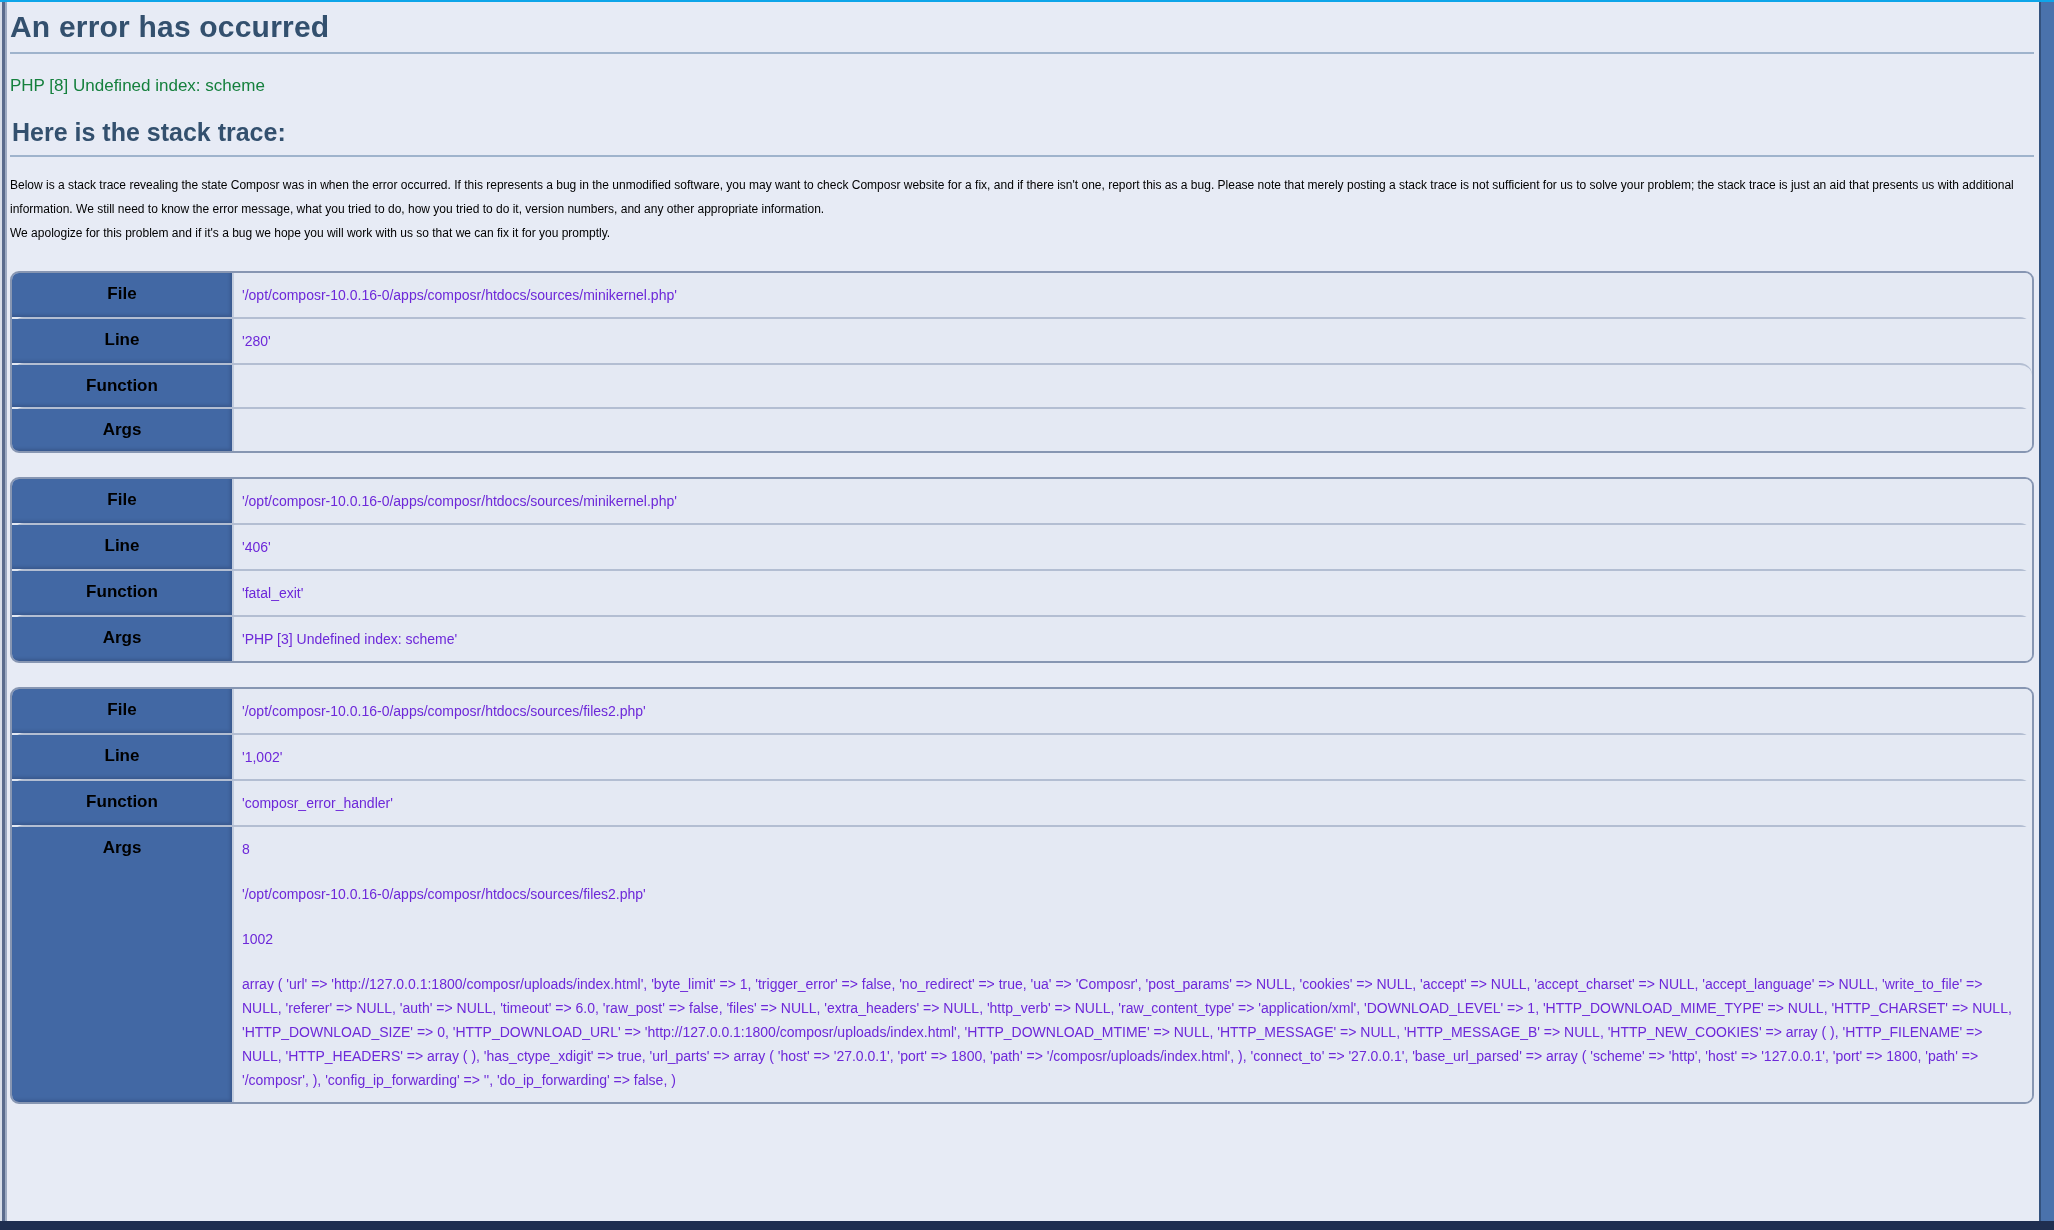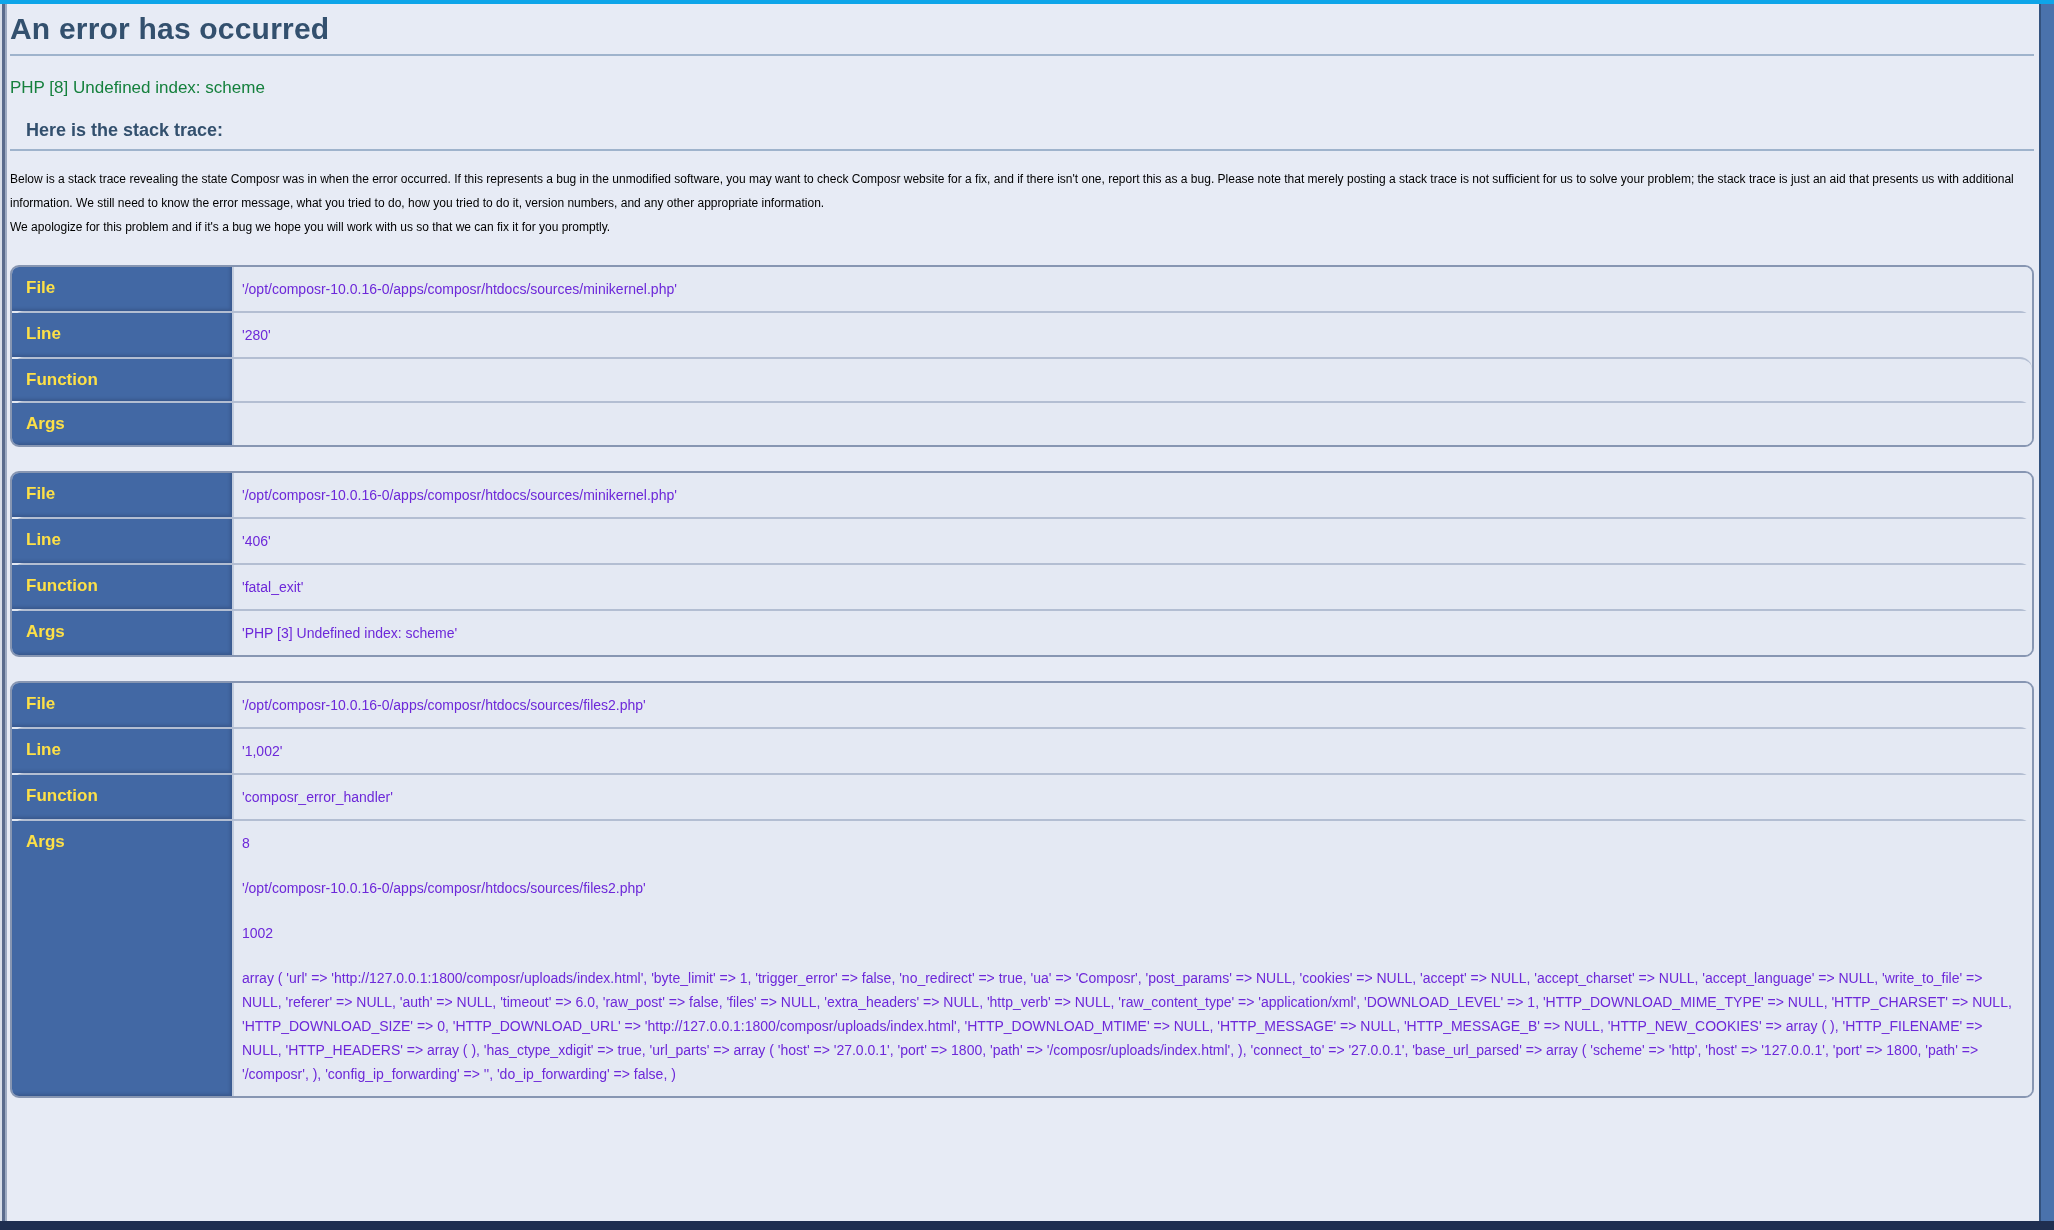--- a/index.html
+++ b/index.html
@@ -6,21 +6,21 @@
   body {
     font-family: "Liberation Sans", sans-serif;
     background:#e7ebf5;
   }
   .viewport {
     position:relative;
     width:2054px; height:1230px;
     box-sizing:border-box;
     background:#e7ebf5;
     overflow:hidden;
-    border-top:4px solid #0ea5e9;
+    border-top:2px solid #0ea5e9;
     border-bottom:9px solid #1f2e50;
   }
   .left-edge {
     position:absolute; left:0; top:0; bottom:0; width:7px;
     background:linear-gradient(90deg,#d8dee9 0 2px,#5a6b8d 2px 5px,#9daac2 5px 7px);
   }
   .right-scrollbar {
     position:absolute; right:0; top:0; bottom:0; width:13px;
     background:#4a72ac;
     border-left:2px solid #33527e;
@@ -36,43 +36,43 @@
   }
   .rule {
     border:none; border-top:2px solid #9fb3cc;
     margin:8px 0 0;
   }
   .error-line {
     margin:22px 0 0;
     font-size:17px; color:#15803d;
   }
   h2.section-title {
-    margin:22px 16px 0;
-    font-size:18px; font-weight:bold;
+    margin:22px 2px 0;
+    font-size:25px; font-weight:bold;
     color:#33506e;
   }
   .description {
     margin:16px 0 26px;
     font-size:12px; line-height:24px; color:#000;
   }
   .frame {
     border:2px solid #8796b2;
     border-radius:9px;
     overflow:hidden;
     margin:0 0 24px;
     background:#e4e9f3;
   }
   .row { display:grid; grid-template-columns:222px 1fr; }
   .row + .row { border-top:2px solid #b3bed2;border-radius:12px; }
   .hcell {
     background:#4268a4;
-    color:#fde047;
+    color:#000000;
     font-weight:bold;
     font-size:17px;
-    text-align:left;
+    text-align:center;
     padding:11px 14px;
     border-right:2px solid #c3cdde;
     box-shadow:inset -2px -2px 3px rgba(30,45,80,0.25);
   }
   .vcell {
     background:#e4e9f3;
     font-size:14px;
     line-height:24px;
     padding:10px 8px;
     color:#6d28d9;

